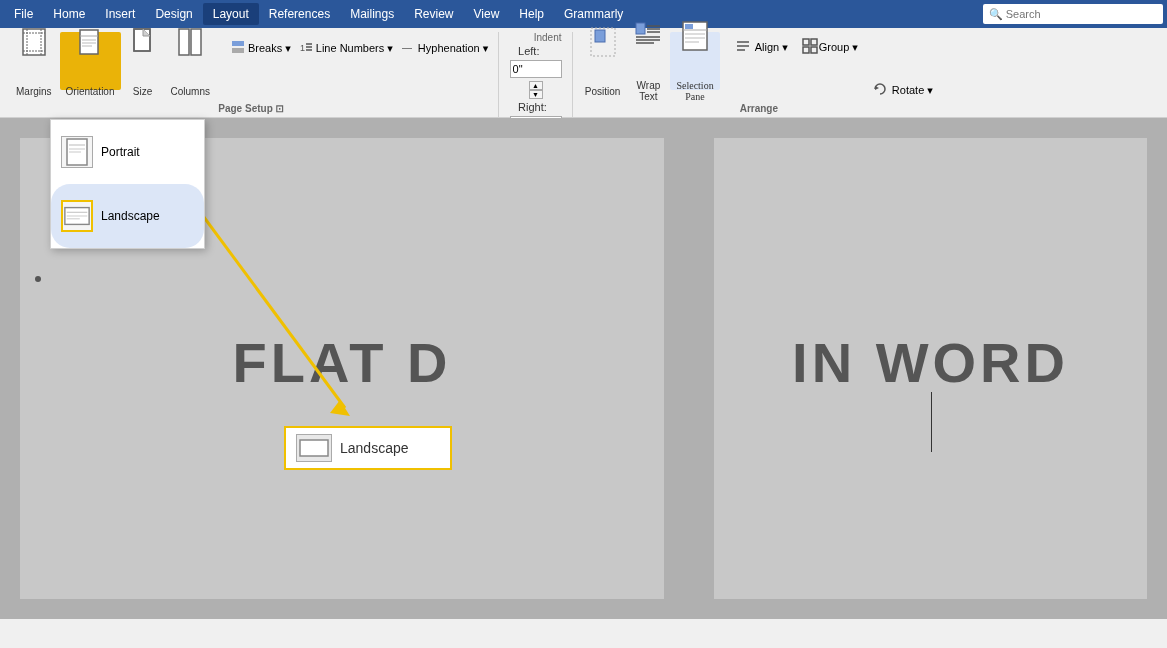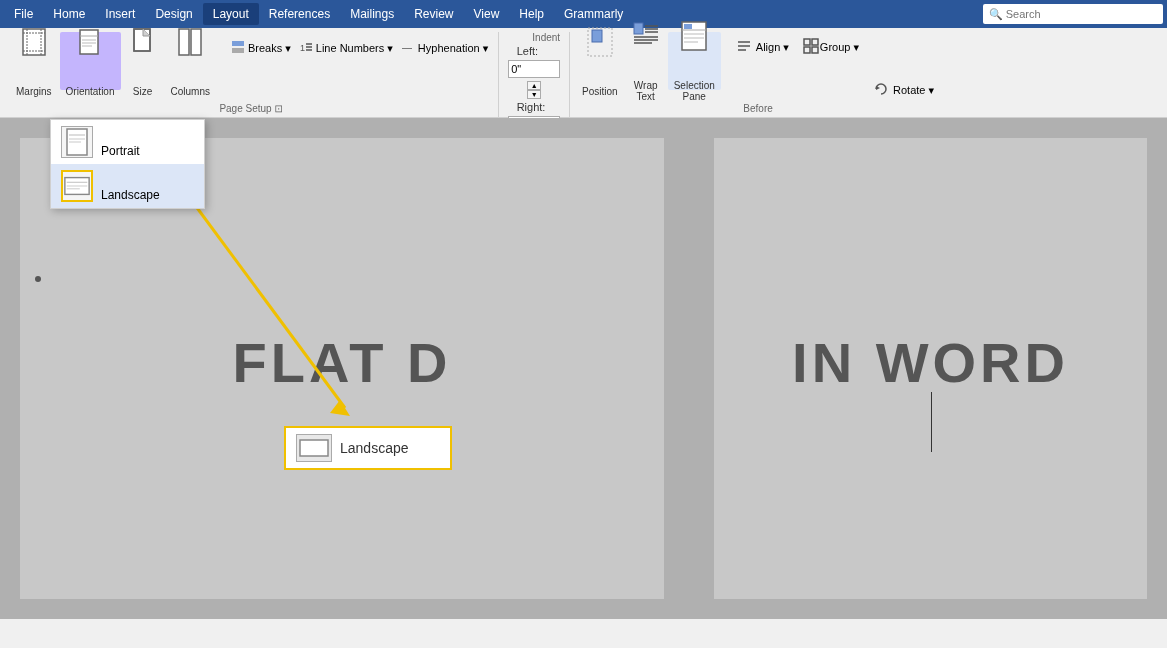--- a/index.html
+++ b/index.html
@@ -60,20 +60,21 @@
       position: relative;
     }
     .ribbon-group:last-child { border-right: none; }
 
     .ribbon-group-label {
       font-size: 10px;
       color: #666;
       text-align: center;
       margin-top: auto;
       padding: 2px 0 3px 0;
+      font-weight: bold;
     }
 
     .ribbon-group-controls {
       display: flex;
       flex-direction: row;
       align-items: flex-start;
       flex: 1;
       gap: 2px;
     }
 
@@ -214,25 +215,26 @@
       top: 119px;
       left: 50px;
       background: white;
       border: 1px solid #d0d0d0;
       box-shadow: 2px 2px 8px rgba(0,0,0,0.25);
       width: 155px;
       z-index: 100;
     }
     .dropdown-item {
       display: flex;
-      align-items: flex-end;
-      padding: 6px 10px;
+      align-items: center;
+      padding: 16px 10px;
       cursor: pointer;
       gap: 8px;
       font-size: 12px;
+      border-radius: 19px;
     }
     .dropdown-item.hovered { background: #e8f0fb; }
     .dropdown-icon {
       width: 32px;
       height: 32px;
       border: 1px solid #aaa;
       background: #f5f5f5;
       display: flex;
       align-items: center;
       justify-content: center;
@@ -309,21 +311,21 @@
           <svg width="28" height="32" viewBox="0 0 28 32">
             <rect x="3" y="3" width="22" height="26" fill="white" stroke="#666" stroke-width="1.5"></rect>
             <line x1="7" y1="3" x2="7" y2="29" stroke="#666" stroke-width="1" stroke-dasharray="2,1"></line>
             <line x1="21" y1="3" x2="21" y2="29" stroke="#666" stroke-width="1" stroke-dasharray="2,1"></line>
             <line x1="3" y1="7" x2="25" y2="7" stroke="#666" stroke-width="1" stroke-dasharray="2,1"></line>
             <line x1="3" y1="25" x2="25" y2="25" stroke="#666" stroke-width="1" stroke-dasharray="2,1"></line>
           </svg>
         </div>
         <div class="btn-label">Margins</div>
       </div>
-      <div class="ribbon-btn" style="background:#c4b5fd;">
+      <div class="ribbon-btn" style="background:#eab308;">
         <div class="btn-icon">
           <svg width="28" height="32" viewBox="0 0 28 32">
             <rect x="4" y="4" width="18" height="24" fill="white" stroke="#666" stroke-width="1.5"></rect>
             <line x1="4" y1="10" x2="22" y2="10" stroke="#aaa" stroke-width="1"></line>
             <line x1="6" y1="14" x2="20" y2="14" stroke="#aaa" stroke-width="0.8"></line>
             <line x1="6" y1="17" x2="20" y2="17" stroke="#aaa" stroke-width="0.8"></line>
             <line x1="6" y1="20" x2="16" y2="20" stroke="#aaa" stroke-width="0.8"></line>
           </svg>
         </div>
         <div class="btn-label">Orientation</div>
@@ -439,21 +441,21 @@
             <line x1="2" y1="17" x2="26" y2="17" stroke="#555" stroke-width="1.5"></line>
             <line x1="2" y1="20" x2="26" y2="20" stroke="#555" stroke-width="1.5"></line>
             <line x1="2" y1="23" x2="20" y2="23" stroke="#555" stroke-width="1.5"></line>
           </svg>
         </div>
         <div class="btn-label">Wrap<br>Text</div>
       </div>
 
 
 
-      <div class="ribbon-btn" style="background:#dce6f7;">
+      <div class="ribbon-btn" style="background:#dce6f7;font-family:Liberation Serif, serif;">
         <div class="btn-icon">
           <svg width="28" height="32" viewBox="0 0 28 32">
             <rect x="2" y="2" width="24" height="28" fill="white" stroke="#666" stroke-width="1.5"></rect>
             <line x1="2" y1="10" x2="26" y2="10" stroke="#aaa" stroke-width="1"></line>
             <rect x="4" y="4" width="8" height="5" fill="#7a9eda"></rect>
             <line x1="4" y1="14" x2="24" y2="14" stroke="#aaa" stroke-width="0.8"></line>
             <line x1="4" y1="18" x2="24" y2="18" stroke="#aaa" stroke-width="0.8"></line>
             <line x1="4" y1="22" x2="18" y2="22" stroke="#aaa" stroke-width="0.8"></line>
           </svg>
         </div>
@@ -488,21 +490,21 @@
           <span>
             <svg width="16" height="16" viewBox="0 0 16 16">
               <path d="M3 8 A5 5 0 1 1 8 13" fill="none" stroke="#555" stroke-width="1.5"></path>
               <polygon points="3,5 3,9 7,7" fill="#555"></polygon>
             </svg>
           </span>
           <span>Rotate ▾</span>
         </div>
       </div>
     </div>
-    <div class="ribbon-group-label">Before</div>
+    <div class="ribbon-group-label">Arrange</div>
   </div>
 
 </div>
 
 <div class="canvas-area">
 
   <div class="page" style="width:662px;">
     <div class="bullet-point"></div>
     <div class="page-text">FLAT D</div>
 

